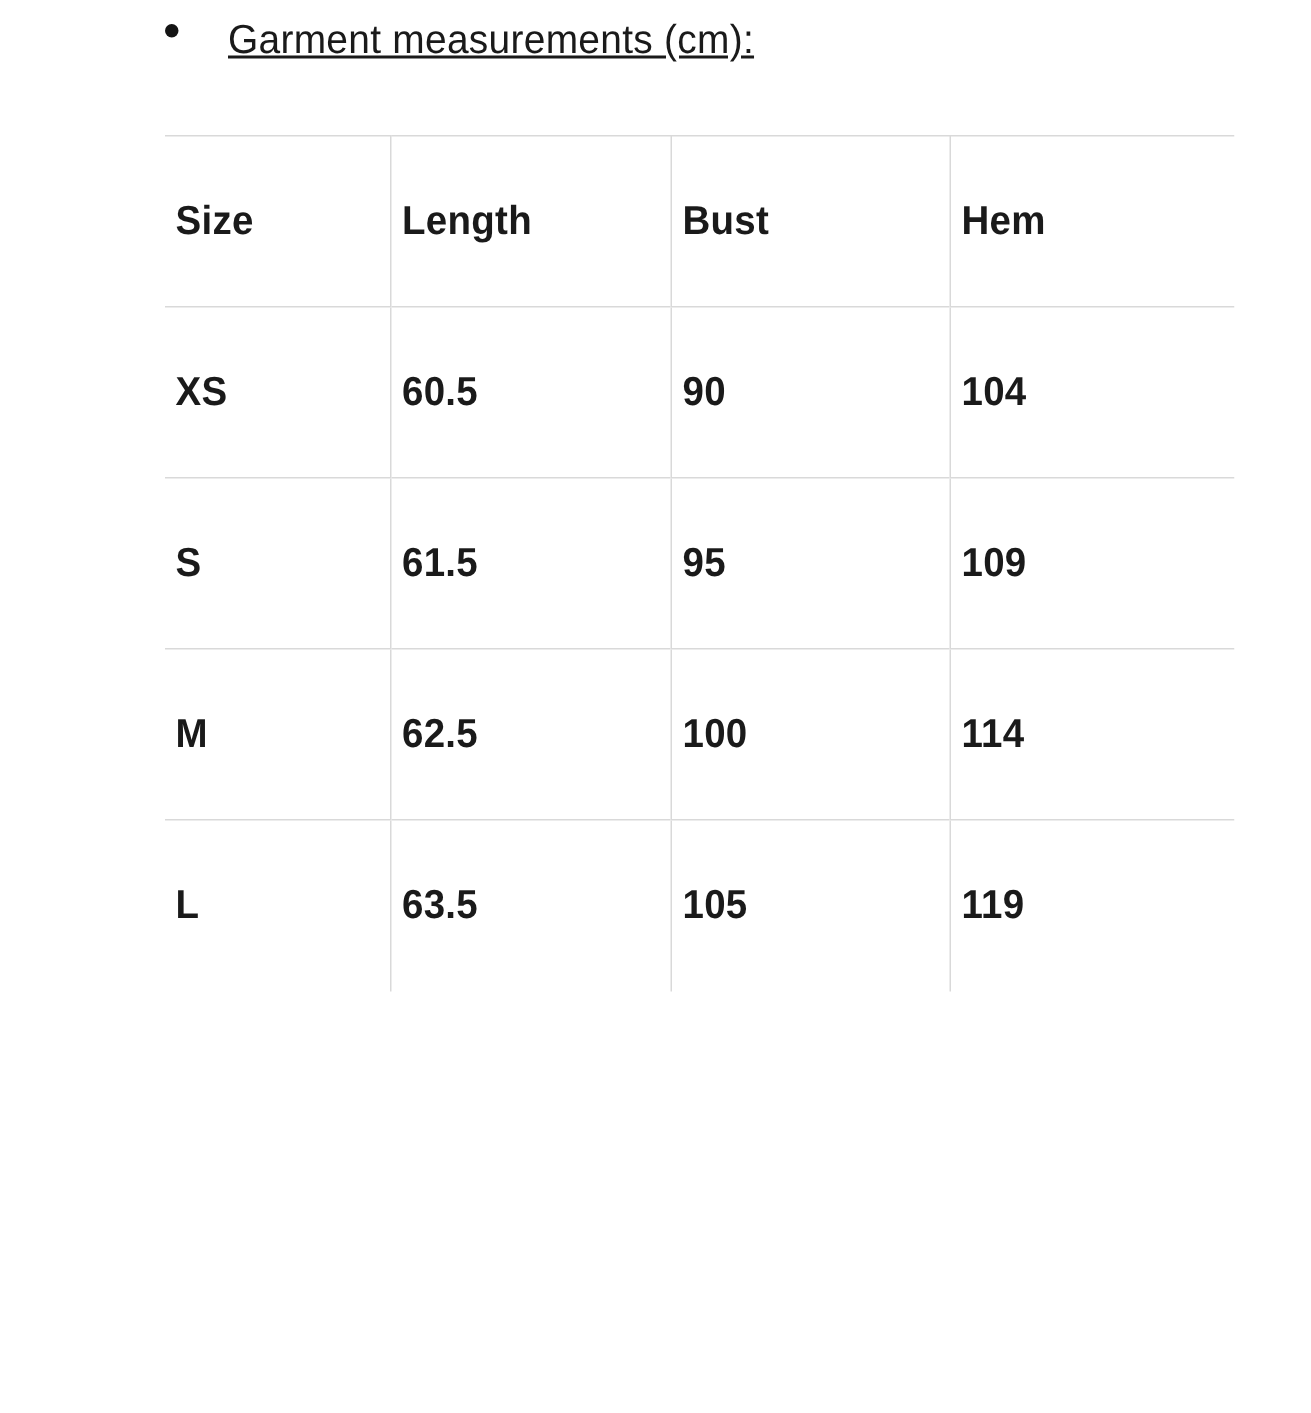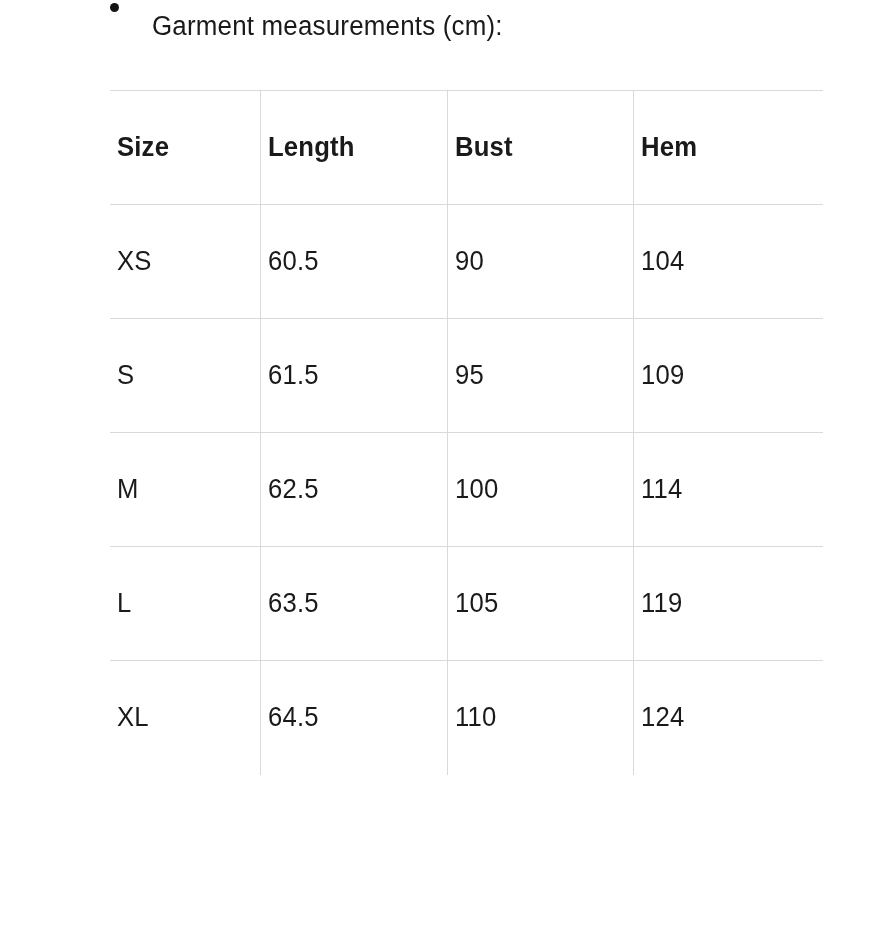--- a/index.html
+++ b/index.html
@@ -15,22 +15,23 @@
     color: #1a1a1a;
     position: relative;
   }
 
   
   .bullet-line {
     position: absolute;
     left: 110px;
     top: 9px;
     display: flex;
-    align-items: flex-start;
+    align-items: center;
     white-space: nowrap;
+    text-decoration: underline;
   }
   .bullet-dot {
     width: 9px;
     height: 9px;
     border-radius: 50%;
     background: #141414;
     display: inline-block;
     position: relative;
     top: -6px;
     margin-right: 33px;
@@ -66,21 +67,21 @@
   table.size-table col.c-hem    { width: 190px; }
 
   table.size-table th,
   table.size-table td {
     height: 114px;
     box-sizing: border-box;
     padding: 0 8px 0 7px;
     text-align: left;
     vertical-align: middle;
     font-size: 27px;
-    font-weight: 400;
+    font-weight: 700;
     letter-spacing: 0.2px;
     color: #1a1a1a;
     border-top: 1px solid #d9d9d9;
     border-right: 1px solid #d9d9d9;
     background: #ffffff;
   }
   table.size-table th:last-child,
   table.size-table td:last-child {
     border-right: none;
   }
@@ -135,21 +136,15 @@
         <td><span class="cell-text">62.5</span></td>
         <td><span class="cell-text">100</span></td>
         <td><span class="cell-text">114</span></td>
       </tr>
       <tr>
         <td><span class="cell-text">L</span></td>
         <td><span class="cell-text">63.5</span></td>
         <td><span class="cell-text">105</span></td>
         <td><span class="cell-text">119</span></td>
       </tr>
-      <tr>
-        <td><span class="cell-text">XL</span></td>
-        <td><span class="cell-text">64.5</span></td>
-        <td><span class="cell-text">110</span></td>
-        <td><span class="cell-text">124</span></td>
-      </tr>
     </tbody>
   </table>
 </div>
 
 </body></html>

